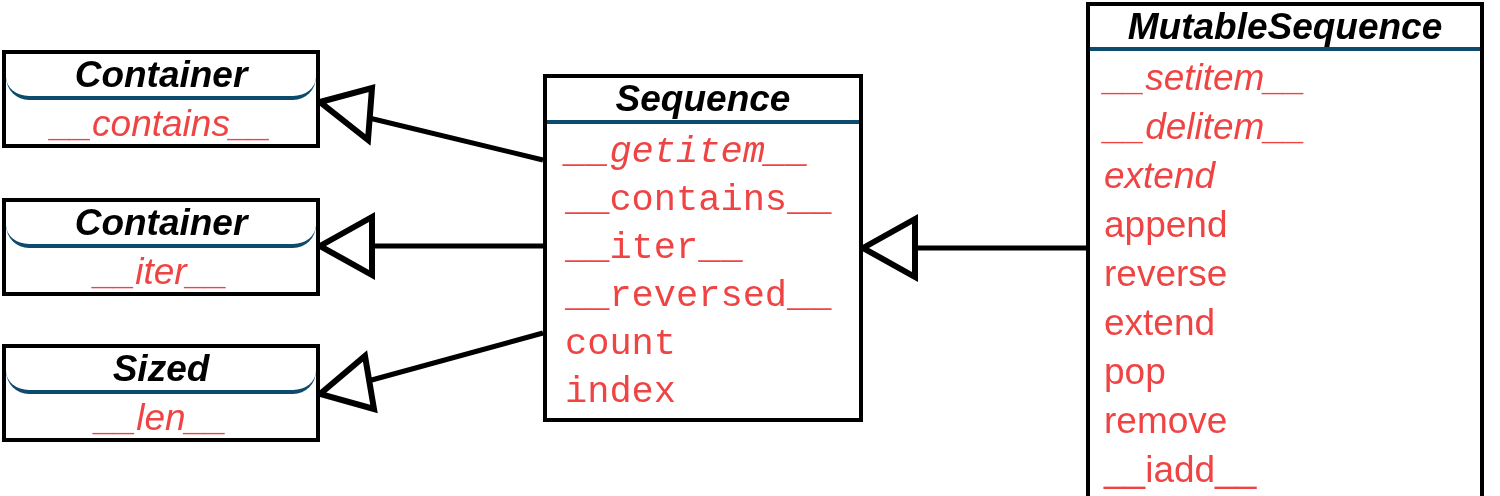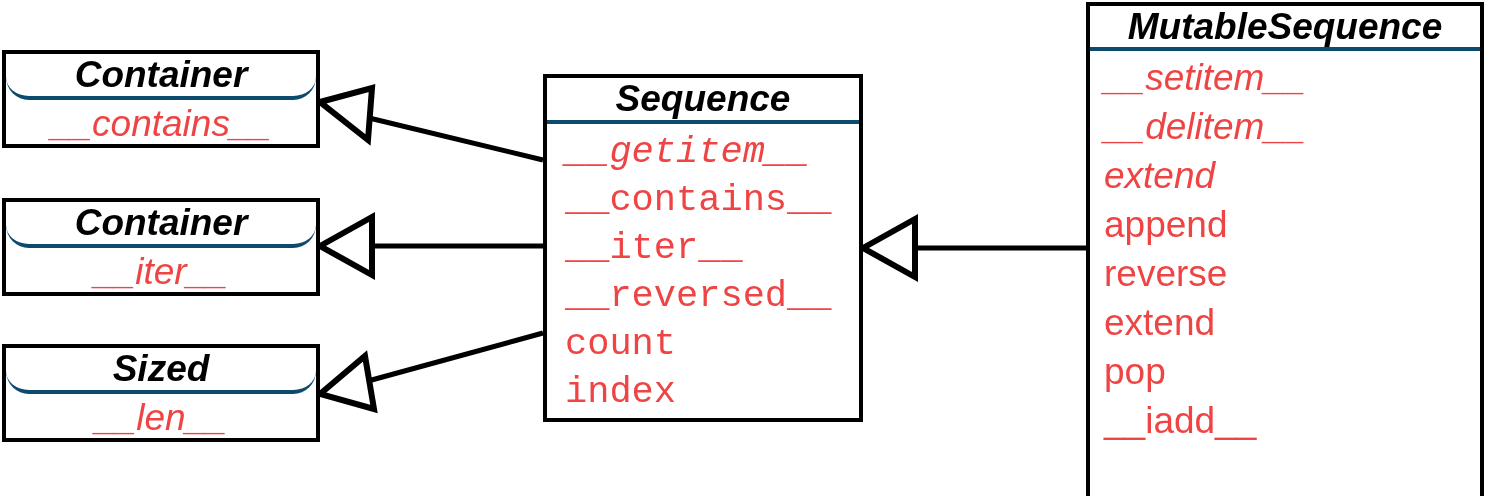--- a/index.html
+++ b/index.html
@@ -156,17 +156,18 @@
   <div class="uml-class" id="box-mutablesequence">
     <div class="class-name">MutableSequence</div>
     <div class="members">
       <div class="member abstract">__setitem__</div>
       <div class="member abstract">__delitem__</div>
       <div class="member abstract">extend</div>
       <div class="member concrete">append</div>
       <div class="member concrete">reverse</div>
       <div class="member concrete">extend</div>
       <div class="member concrete">pop</div>
+      <div class="member concrete">remove</div>
       <div class="member concrete">__iadd__</div>
     </div>
   </div>
 
 </div>
 
 </body></html>

